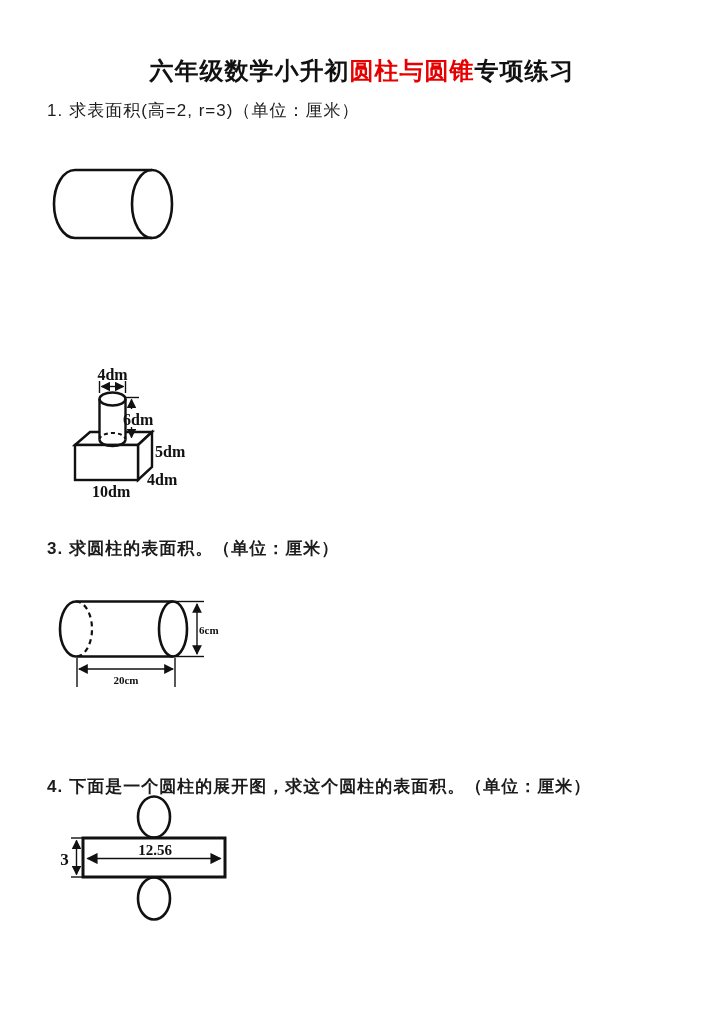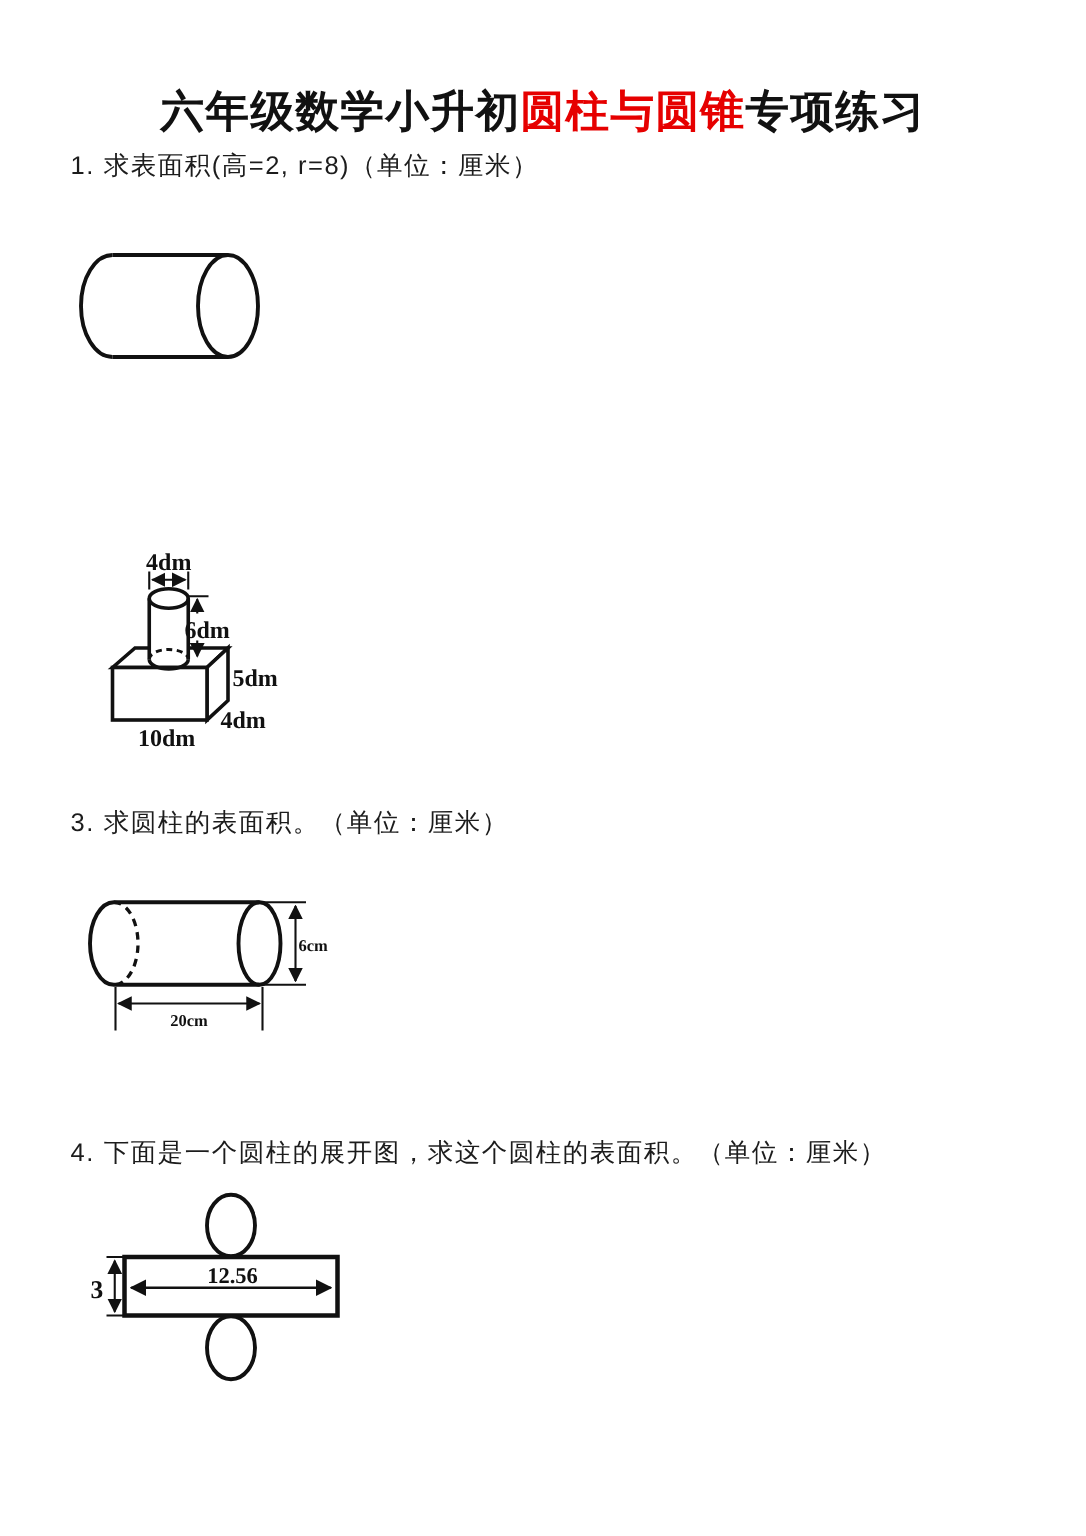--- a/index.html
+++ b/index.html
@@ -8,37 +8,37 @@
     background:#ffffff;
     position:relative;
     overflow:hidden;
     font-family:"Liberation Sans", sans-serif;
     color:#151515;
   }
   .page{position:absolute;inset:0;background:#fff;}
   .title{
     position:absolute;top:55px;left:0;width:724px;
     text-align:center;
-    font-size:29px;font-weight:700;
+    font-size:24px;font-weight:700;
     letter-spacing:1px;
     color:#111;
     white-space:nowrap;
   }
   .title .hl{color:#e60000;}
   .question{
     position:absolute;left:47px;
     font-size:17px;
     letter-spacing:1px;
     color:#1c1c1c;
     white-space:nowrap;
   }
   .q1{top:99px;}
   .q2{top:296px;}
-  .q3{top:537px;}
-  .q4{top:757px;}
+  .q3{top:537px;font-weight:bold;}
+  .q4{top:775px;font-weight:bold;}
   .qnum{margin-right:6px;}
   .fig{position:absolute;}
   .fig-q1{left:45px;top:162px;}
   .fig-q2{left:65px;top:360px;}
   .fig-q3{left:55px;top:595px;}
   .fig-q4{left:55px;top:790px;}
   svg text{
     font-family:"Liberation Serif", serif;
     font-weight:700;
     fill:#111;
@@ -47,21 +47,21 @@
 </head>
 <body>
 
 <div class="page">
 
   <div class="title">
     <span>六年级数学小升初</span><span class="hl">圆柱与圆锥</span><span>专项练习</span>
   </div>
 
   <div class="question q1">
-    <span class="qnum">1.</span><span>求表面积(高=2, r=8)（单位：厘米）</span>
+    <span class="qnum">1.</span><span>求表面积(高=2, r=3)（单位：厘米）</span>
   </div>
 
   <svg class="fig fig-q1" width="150" height="92" viewBox="0 0 150 92">
     <g fill="none" stroke="#111" stroke-width="2.6">
       <path d="M 30 8 A 21 34 0 0 0 30 76"></path>
       <line x1="30" y1="8" x2="107" y2="8"></line>
       <line x1="30" y1="76" x2="107" y2="76"></line>
       <ellipse cx="107" cy="42" rx="20" ry="34"></ellipse>
     </g>
   </svg>

